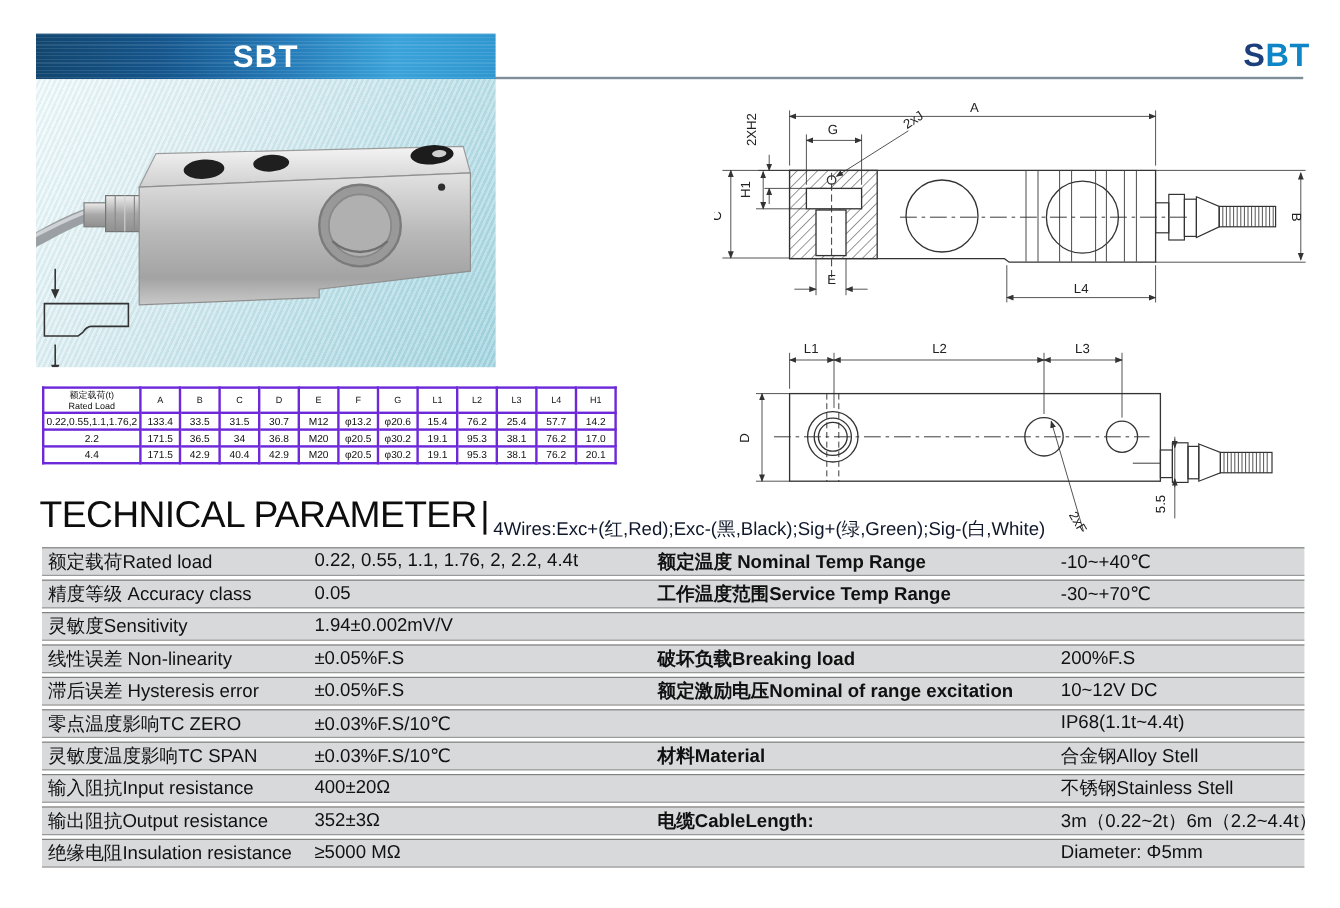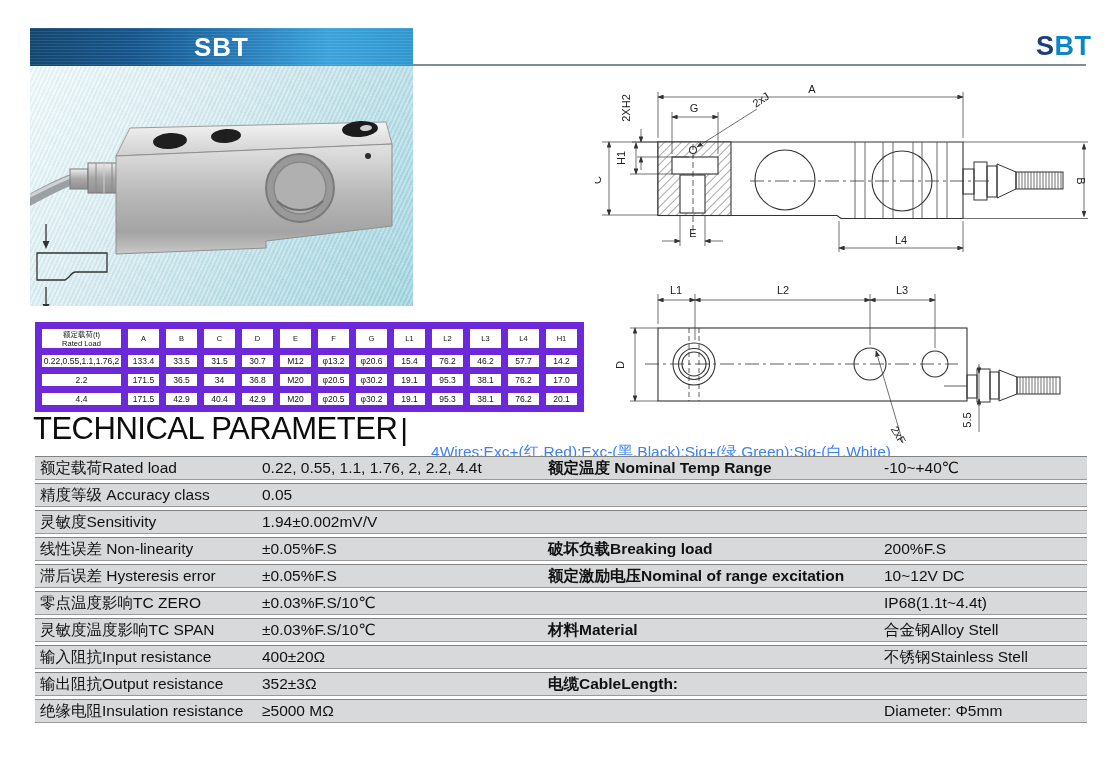--- a/index.html
+++ b/index.html
@@ -34,30 +34,30 @@
       linear-gradient(125deg,#f3fbfc 0%,#ddeef2 35%,#bfe1e9 65%,#a2d4df 100%);
   }
   .photo svg{display:block;}
 
   
   .drawings{position:absolute;left:595px;top:85px;}
   .drawings text{font-family:"Liberation Sans","DejaVu Sans",sans-serif;font-size:11px;fill:#222;}
 
   
   .dim-table{position:absolute;left:35px;top:322px;border-collapse:collapse;table-layout:fixed;}
-  .dim-table th,.dim-table td{border:7px solid #6d28d9;padding:0;text-align:center;background:#fff;font-weight:normal;}
+  .dim-table th,.dim-table td{border:2px solid #6d28d9;padding:0;text-align:center;background:#fff;font-weight:normal;}
   .dim-table th{font-size:7.5px;line-height:1.2;height:19px;width:31px;}
   .dim-table th.first{width:79px;}
   .dim-table td{font-size:8.5px;height:12px;width:31px;white-space:nowrap;margin-left:28px;}
 
   
   .tech-head{position:absolute;left:33px;top:411px;display:flex;align-items:flex-end;white-space:nowrap;}
   .tech-title{font-size:31px;letter-spacing:-.5px;color:#0d0d0d;}
   .tech-pipe{font-size:30px;margin-left:3px;color:#0d0d0d;}
-  .tech-wires{font-size:15.5px;margin-left:23px;position:relative;top:16px;color:#3b82f6;}
+  .tech-wires{font-size:15.5px;margin-left:3px;position:relative;top:5px;color:#0f172a;}
 
   
   .params{position:absolute;left:35px;top:456px;width:1052px;}
   .param-row{
     display:flex;align-items:center;height:22px;margin-bottom:3px;
     background:var(--row-gray);
     border-top:1px solid #828282;border-bottom:1px solid #9a9a9a;
     font-size:15.5px;white-space:nowrap;
   }
   .pair{display:flex;align-items:center;}
@@ -328,21 +328,21 @@
           <td>0.22,0.55,1.1,1.76,2</td>
           <td>133.4</td>
           <td>33.5</td>
           <td>31.5</td>
           <td>30.7</td>
           <td>M12</td>
           <td>φ13.2</td>
           <td>φ20.6</td>
           <td>15.4</td>
           <td>76.2</td>
-          <td>46.2</td>
+          <td>25.4</td>
           <td>57.7</td>
           <td>14.2</td>
         </tr>
         <tr>
           <td>2.2</td>
           <td>171.5</td>
           <td>36.5</td>
           <td>34</td>
           <td>36.8</td>
           <td>M20</td>
@@ -387,20 +387,24 @@
         <div class="pair right">
           <div class="cell rlbl">额定温度 Nominal Temp Range</div>
           <div class="cell val">-10~+40℃</div>
         </div>
       </div>
       <div class="param-row">
         <div class="pair left">
           <div class="cell lbl">精度等级 Accuracy class</div>
           <div class="cell val">0.05</div>
         </div>
+        <div class="pair right">
+          <div class="cell rlbl">工作温度范围Service Temp Range</div>
+          <div class="cell val">-30~+70℃</div>
+        </div>
       </div>
       <div class="param-row">
         <div class="pair left">
           <div class="cell lbl">灵敏度Sensitivity</div>
           <div class="cell val">1.94±0.002mV/V</div>
         </div>
       </div>
       <div class="param-row">
         <div class="pair left">
           <div class="cell lbl">线性误差 Non-linearity</div>
@@ -451,20 +455,21 @@
           <div class="cell val">不锈钢Stainless Stell</div>
         </div>
       </div>
       <div class="param-row">
         <div class="pair left">
           <div class="cell lbl">输出阻抗Output resistance</div>
           <div class="cell val">352±3Ω</div>
         </div>
         <div class="pair right">
           <div class="cell rlbl">电缆CableLength:</div>
+          <div class="cell val">3m（0.22~2t）6m（2.2~4.4t）</div>
         </div>
       </div>
       <div class="param-row">
         <div class="pair left">
           <div class="cell lbl">绝缘电阻Insulation resistance</div>
           <div class="cell val">≥5000 MΩ</div>
         </div>
         <div class="pair right">
           <div class="cell rlbl"></div>
           <div class="cell val">Diameter: Φ5mm</div>

